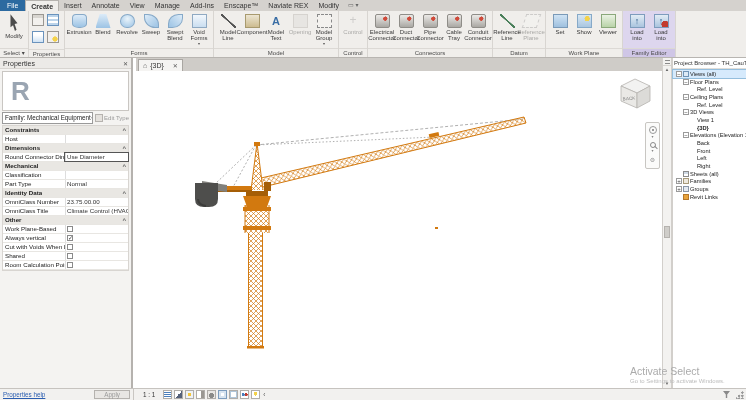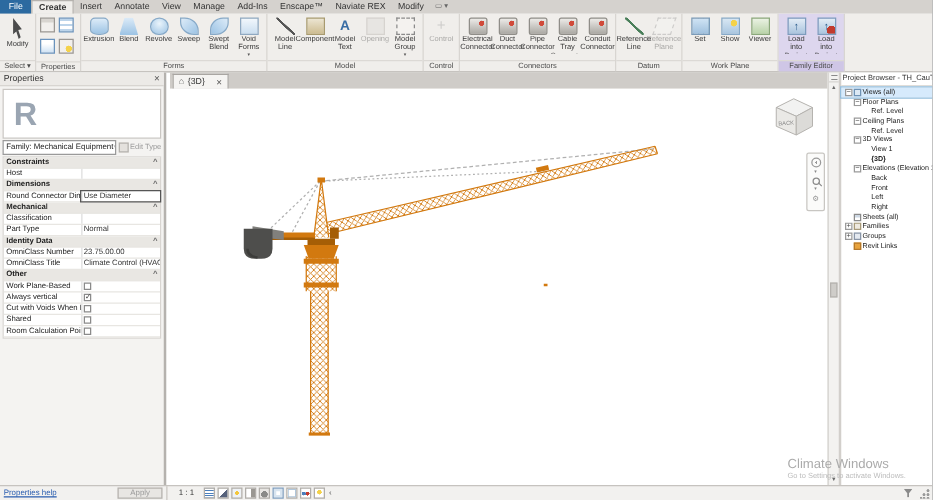--- a/index.html
+++ b/index.html
@@ -604,17 +604,17 @@
         <span class="vic" data-name="temporary-hide-isolate-icon"></span>
         <span class="vic" data-name="reveal-hidden-elements-icon"></span>
       </div>
     <span class="smore" data-name="view-control-overflow">‹</span>
     <span class="sspace"></span>
     <span class="funnel" data-name="filter-icon"></span>
     <span class="grip" data-name="resize-grip-icon"></span>
   </div>
 
   <div class="watermark" data-name="activate-windows-watermark">
-    <div class="w1" data-name="watermark-line1">Climate Windows</div>
+    <div class="w1" data-name="watermark-line1">Activate Select</div>
     <div class="w2" data-name="watermark-line2">Go to Settings to activate Windows.</div>
   </div>
 
 </div>
 
 </body></html>

